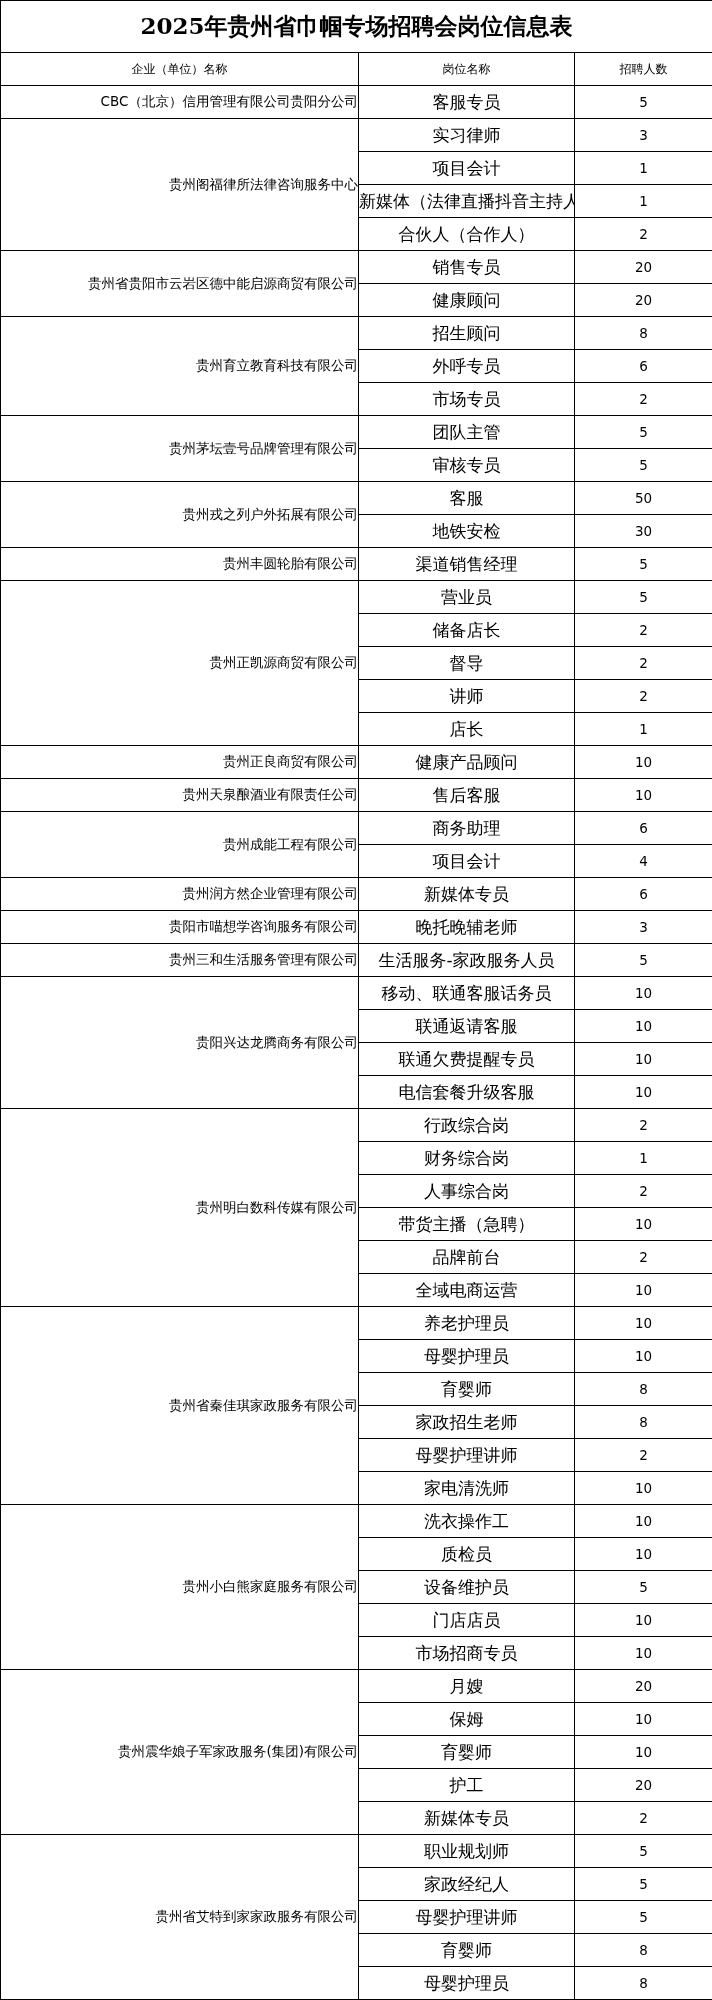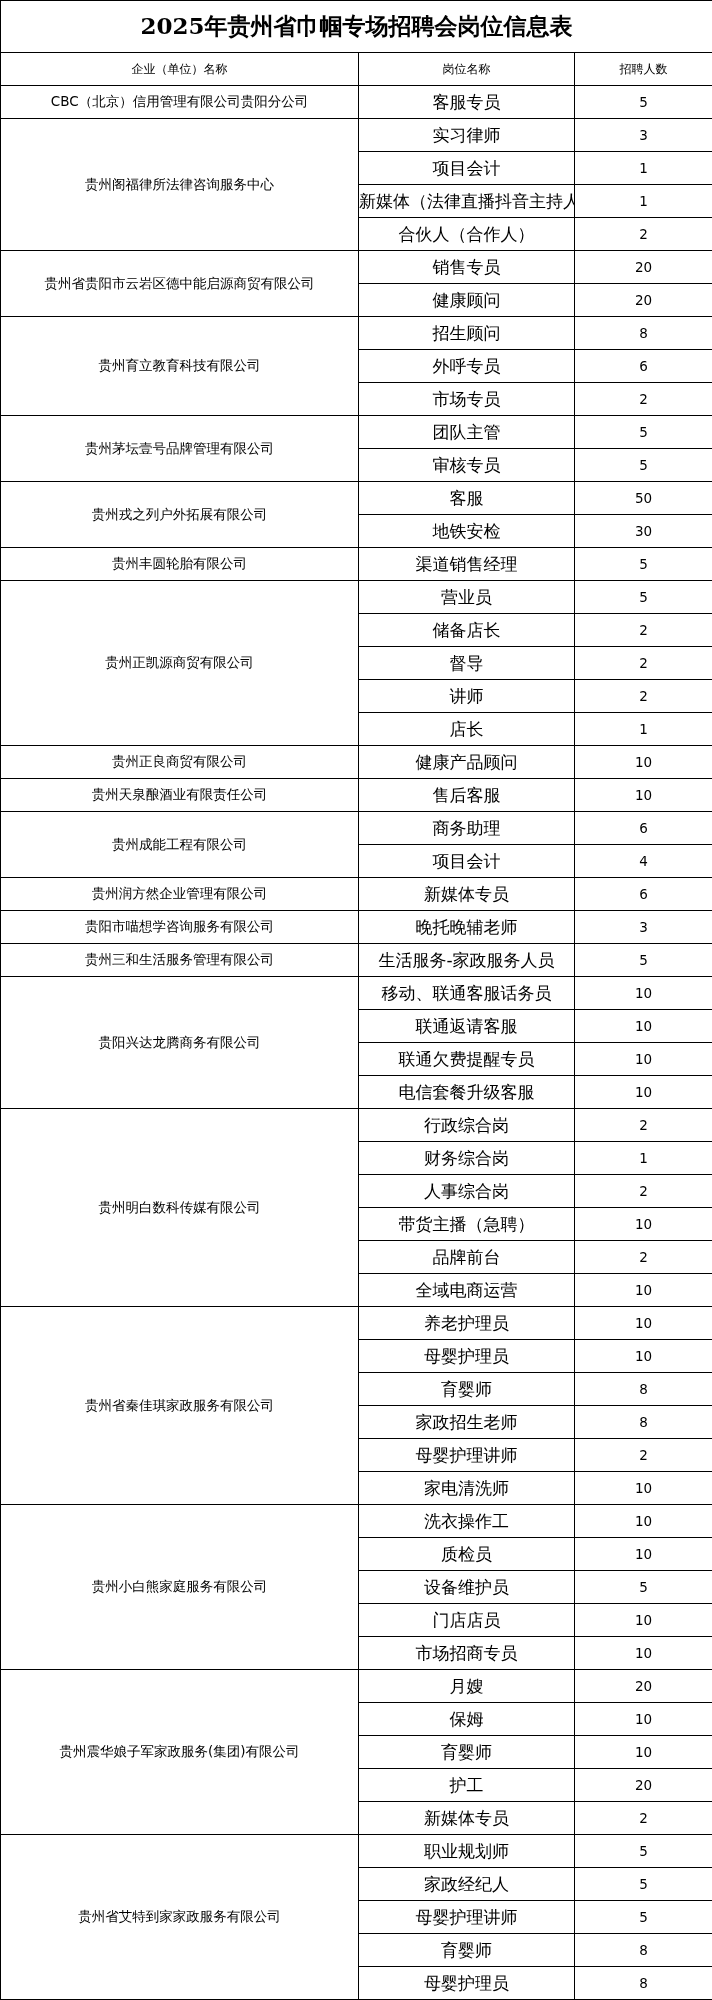--- a/index.html
+++ b/index.html
@@ -1,21 +1,21 @@
 <!DOCTYPE html>
 <html><head>
 <meta charset="utf-8">
 <style>
   html, body { margin: 0; padding: 0; background: #ffffff; }
   body { width: 712px; height: 2000px; overflow: hidden; font-family: "DejaVu Sans", "Liberation Sans", sans-serif; color: #000; }
   table { border-collapse: collapse; width: 712px; table-layout: fixed; }
   td, th { border: 1px solid #000; text-align: center; vertical-align: middle; padding: 0; overflow: hidden; white-space: nowrap; }
   .title { height: 51px; font-family: "DejaVu Serif", "Liberation Serif", serif; font-size: 23px; font-weight: bold; letter-spacing: 0px; }
   .hdr th { height: 32px; font-size: 12px; font-weight: normal; }
-  td.c { font-size: 13.5px; }
+  td.c { font-size: 13.5px; text-align: right; }
   td.p { font-size: 17px; }
   td.n { font-size: 13.5px; }
   tr.row td.p, tr.row td.n { height: 32px; }
 </style>
 </head>
 <body>
 
 <table>
   <colgroup>
     <col style="width:358px">

